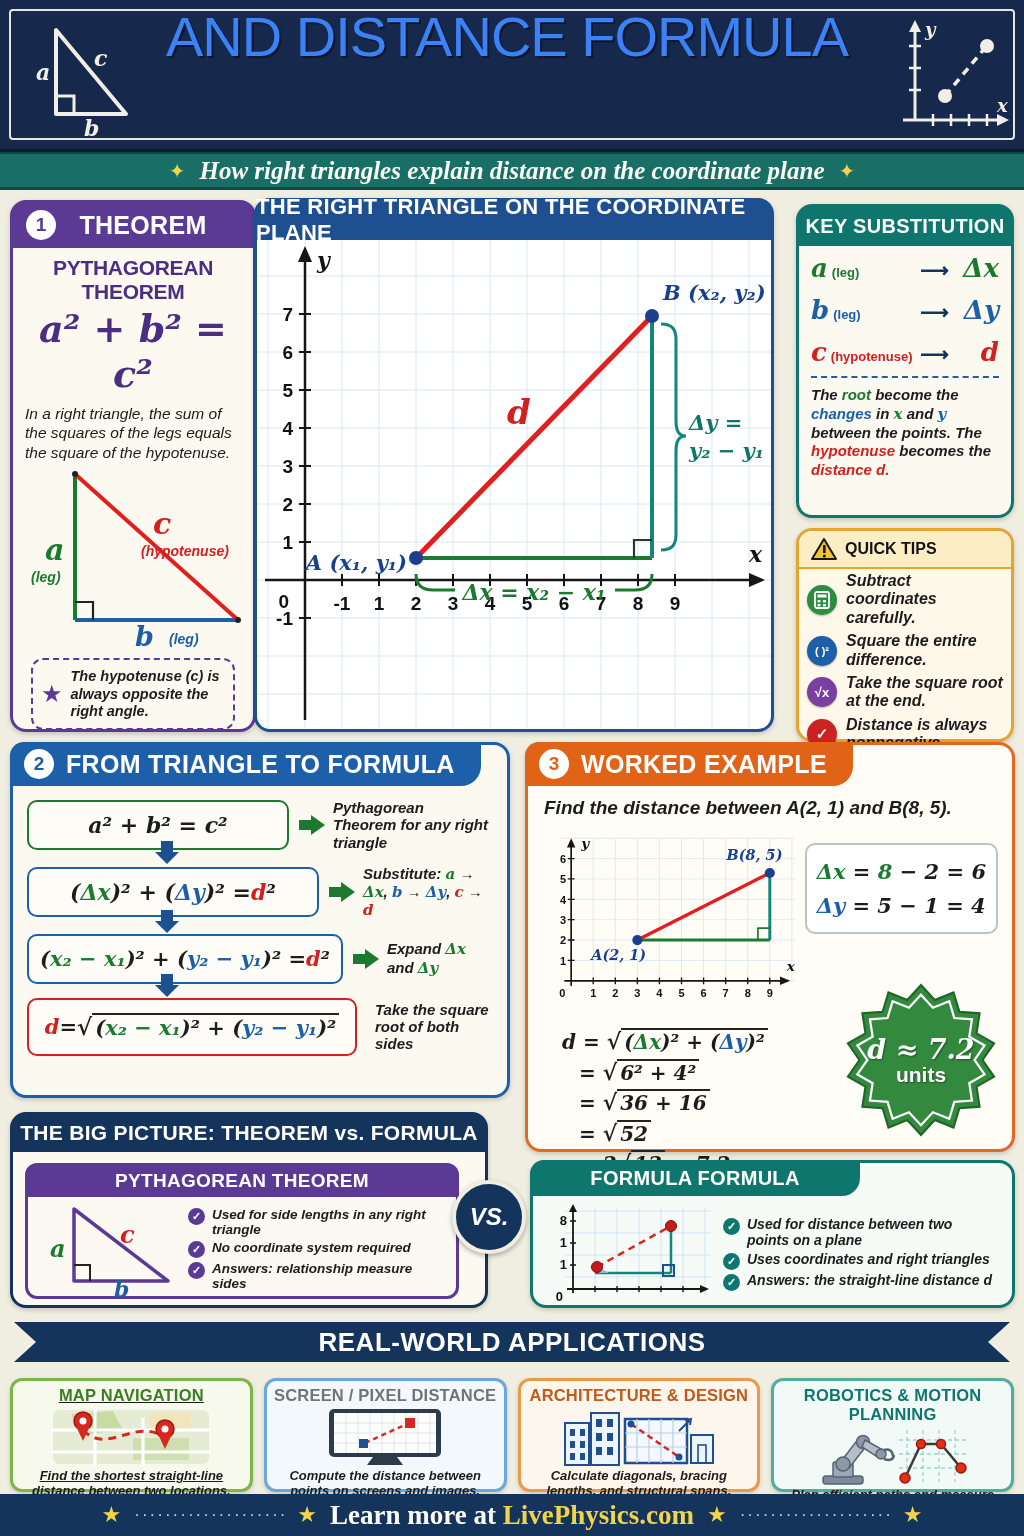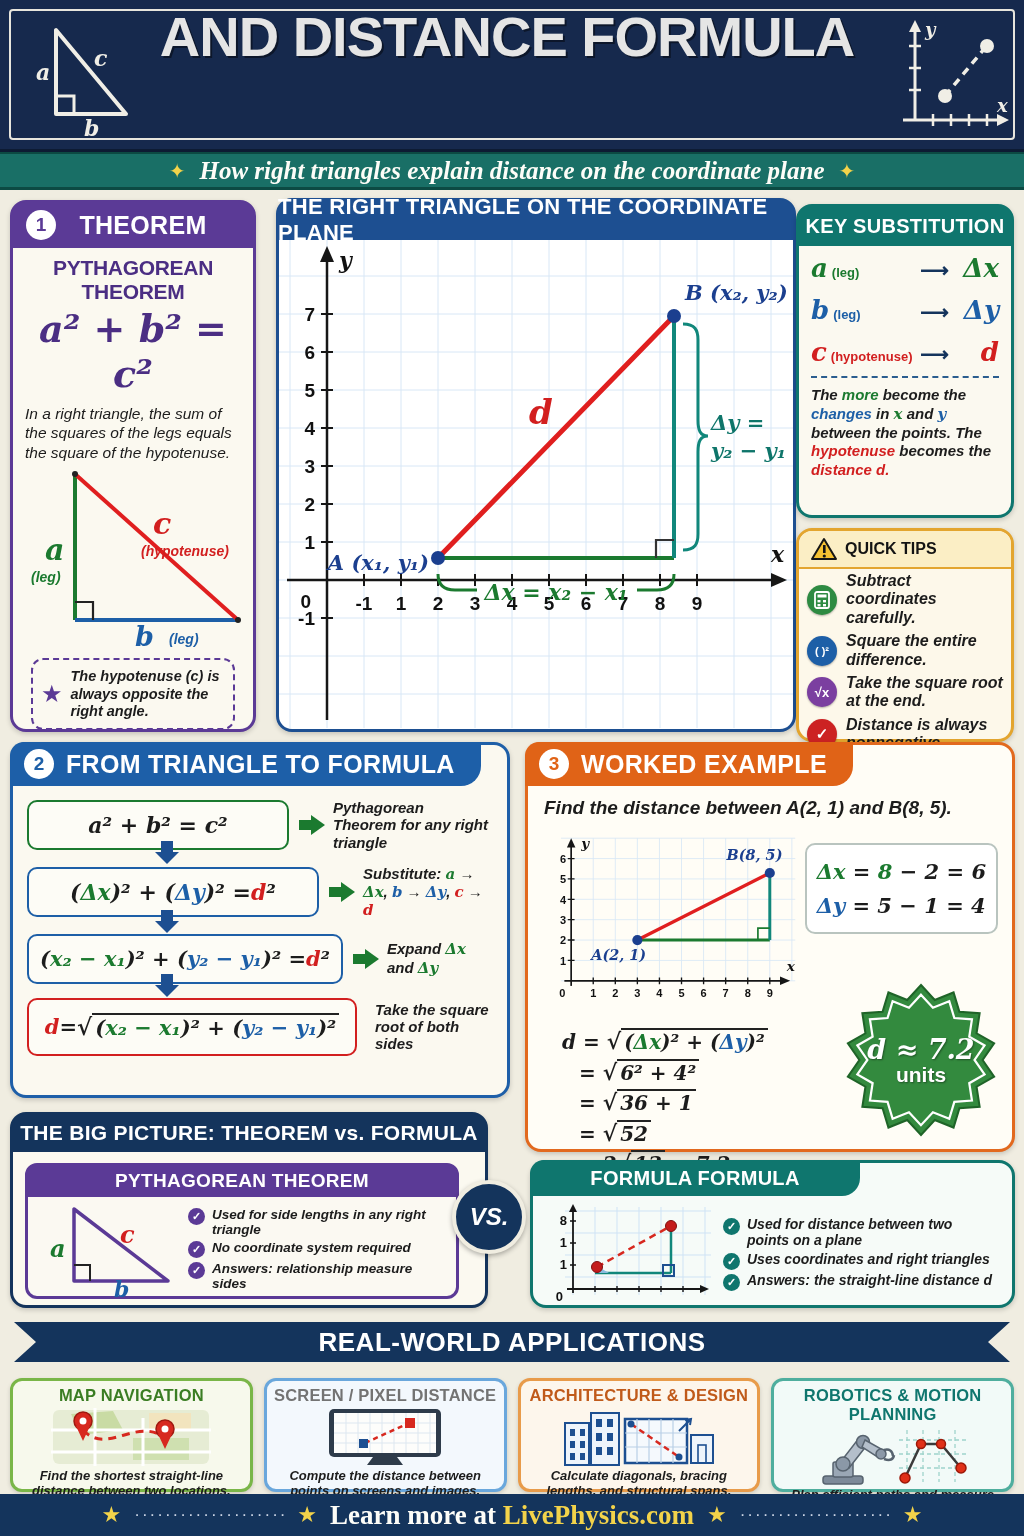--- a/index.html
+++ b/index.html
@@ -8,21 +8,21 @@
   .mt{font-family:"DejaVu Serif",serif;font-style:italic;}
   .g{color:#1b7a2f;} .bl{color:#1d5fa7;} .rd{color:#d21f1f;} .pp{color:#5b3a96;}
 
   
   #header{position:absolute;left:0;top:0;width:1024px;height:152px;background:#16294d;
           border-bottom:3px solid #0d1b33;box-sizing:border-box;}
   #header .inner-frame{position:absolute;inset:9px;border:2px solid #e7e5dd;border-radius:4px;}
   #title-block{position:absolute;left:130px;right:140px;top:8px;text-align:center;}
   #title1{font-size:45px;font-weight:800;letter-spacing:-1px;color:#f3f1ea;line-height:1.1;
           text-shadow:2px 2px 0 rgba(0,0,0,.4);}
-  #title2{font-size:56px;font-weight:700;letter-spacing:-1px;color:#e5e5e5;line-height:1.05;
+  #title2{font-size:56px;font-weight:400;letter-spacing:-1px;color:#3b82f6;line-height:1.05;
           text-shadow:2px 2px 0 rgba(0,0,0,.45);}
   #subtitle{position:absolute;left:0;top:152px;width:1024px;height:38px;background:#196f66;
             border-top:2px solid #0c4a43;border-bottom:3px solid #0c4a43;box-sizing:border-box;
             display:flex;align-items:center;justify-content:center;gap:14px;}
   #subtitle .sub-text{font-family:"Liberation Serif",serif;font-style:italic;font-weight:700;
             font-size:25px;color:#fdfdf8;}
   #subtitle .star{color:#f3d34a;font-size:20px;}
 
   
   .card{position:absolute;background:#fbf9f0;border-radius:16px;box-sizing:border-box;
@@ -39,21 +39,21 @@
   #theorem-body{padding:8px 10px 0;text-align:center;}
   #theorem-heading{font-size:21px;font-weight:800;color:#4b2e83;letter-spacing:-.3px;}
   #theorem-formula{font-size:38px;font-weight:700;color:#4b2e83;margin-top:2px;}
   #theorem-desc{font-style:italic;font-size:15.5px;line-height:1.25;text-align:left;margin:8px 2px 0;}
   #theorem-note{margin:6px 8px;border:2px dashed #5b3a96;border-radius:12px;padding:8px 8px;
         display:flex;gap:8px;align-items:center;text-align:left;}
   #theorem-note .star{color:#5b3a96;font-size:24px;line-height:1;}
   #theorem-note .txt{font-style:italic;font-size:14.5px;font-weight:600;line-height:1.2;}
 
   
-  #plane-card{left:276px;top:198px;width:520px;height:534px;border:3px solid #1d4f91;background:#fff;}
+  #plane-card{left:254px;top:198px;width:520px;height:534px;border:3px solid #1d4f91;background:#fff;}
   #plane-head{background:#1d4f91;margin:-1px -1px 0;border-radius:12px 12px 0 0;height:40px;
         display:flex;align-items:center;justify-content:center;}
   #plane-head .head-title{font-size:22px;}
   #plane-card svg{display:block;}
 
   svg text{font-family:"Liberation Sans",sans-serif;}
   .stx{font-size:19px;font-weight:700;fill:#111;}
   .stx-s{font-size:13px;font-weight:700;fill:#111;}
   .smt{font-family:"DejaVu Serif",serif;font-style:italic;font-weight:700;}
 
@@ -148,21 +148,21 @@
   #ribbon{position:absolute;left:14px;top:1322px;width:996px;height:40px;background:#14345c;
         clip-path:polygon(0 0,100% 0,calc(100% - 22px) 50%,100% 100%,0 100%,22px 50%);
         display:flex;align-items:center;justify-content:center;}
   #ribbon .head-title{font-size:26px;letter-spacing:.5px;}
   #apps-row{position:absolute;left:10px;top:1378px;width:1004px;display:flex;gap:11px;}
   .app-card{flex:1 1 0;height:114px;border-radius:12px;border:3px solid;box-sizing:border-box;
         text-align:center;padding:5px 7px 0;box-shadow:0 2px 4px rgba(0,0,0,.15);}
   .app-title{font-size:16.5px;font-weight:800;letter-spacing:.2px;}
   .app-illo{height:62px;display:flex;align-items:center;justify-content:center;margin-top:1px;}
   .app-cap{font-style:italic;font-weight:600;font-size:13px;line-height:1.18;}
-  #app1{border-color:#7ab648;background:#f7f9ec;} #app1 .app-title{color:#3a7d23;}
+  #app1{border-color:#7ab648;background:#f7f9ec;text-decoration:underline;} #app1 .app-title{color:#3a7d23;}
   #app2{border-color:#6aa7dc;background:#f3f8fd;} #app2 .app-title{color:#737373;}
   #app3{border-color:#e89b4a;background:#fdf6ec;} #app3 .app-title{color:#c05a1a;}
   #app4{border-color:#4fae9e;background:#f2faf8;} #app4 .app-title{color:#0f766e;}
 
   
   #footer{position:absolute;left:0;top:1494px;width:1024px;height:42px;background:#14345c;
         display:flex;align-items:center;justify-content:center;gap:13px;}
   #footer .star{color:#f3d34a;font-size:22px;}
   #footer .dots{color:#cdd6e6;font-size:17px;letter-spacing:2px;overflow:hidden;white-space:nowrap;width:150px;}
   #footer .msg{font-family:"Liberation Serif",serif;font-weight:700;font-size:27px;color:#fdfdf8;}
@@ -303,21 +303,21 @@
       <span class="ks-arrow">⟶</span>
       <span class="ks-res mt bl">Δy</span>
     </div>
     <div class="ks-row">
       <span class="ks-var mt rd">c</span>
       <span class="ks-note rd">(hypotenuse)</span>
       <span class="ks-arrow">⟶</span>
       <span class="ks-res mt rd">d</span>
     </div>
     <div id="ks-divider"></div>
-    <div id="ks-note"><span>The </span><span class="g">more</span><span> become the </span><span class="bl">changes</span><span> in </span><span class="g mt">x</span><span> and </span><span class="bl mt">y</span><span> between the points. The </span><span class="rd">hypotenuse</span><span> becomes the </span><span class="rd">distance d.</span></div>
+    <div id="ks-note"><span>The </span><span class="g">root</span><span> become the </span><span class="bl">changes</span><span> in </span><span class="g mt">x</span><span> and </span><span class="bl mt">y</span><span> between the points. The </span><span class="rd">hypotenuse</span><span> becomes the </span><span class="rd">distance d.</span></div>
   </div>
 
   <div id="tips-card" class="card">
     <div id="tips-head">
       <svg width="26" height="24" viewBox="0 0 26 24">
         <polygon points="13,2 25,22 1,22" fill="#f6c233" stroke="#161616" stroke-width="2" stroke-linejoin="round"></polygon>
         <rect x="12" y="8" width="2.6" height="8" fill="#161616"></rect>
           <circle cx="13.3" cy="19" r="1.6" fill="#161616"></circle>
       </svg>
       <span class="t">QUICK TIPS</span>
@@ -446,21 +446,21 @@
           <text x="248" y="28" class="smt" font-size="17" fill="#1b3f8f" text-anchor="middle">B(8, 5)</text>
         </svg>
         <div id="delta-box">
           <div class="delta-line mt"><span class="g">Δx</span><span> = </span><span class="g">8</span><span> − 2 = 6</span></div>
           <div class="delta-line mt"><span class="bl">Δy</span><span> = 5 − 1 = 4</span></div>
         </div>
       </div>
       <div id="calc" class="mt">
         <div class="calc-line"><span>d = </span><span class="sq">√</span><span class="rad-bar"><span>(</span><span class="g">Δx</span><span>)² + (</span><span class="bl">Δy</span><span>)²</span></span></div>
         <div class="calc-line calc-ind"><span>= </span><span class="sq">√</span><span class="rad-bar">6² + 4²</span></div>
-        <div class="calc-line calc-ind"><span>= </span><span class="sq">√</span><span class="rad-bar">36 + 1</span></div>
+        <div class="calc-line calc-ind"><span>= </span><span class="sq">√</span><span class="rad-bar">36 + 16</span></div>
         <div class="calc-line calc-ind"><span>= </span><span class="sq">√</span><span class="rad-bar">52</span></div>
         <div class="calc-line calc-ind"><span>= 2</span><span class="sq">√</span><span class="rad-bar">13</span><span> ≈ 7.2</span></div>
       </div>
     </div>
     <div id="starburst">
       <svg width="154" height="154" viewBox="0 0 150 150">
         <polygon points="75,2 88.4,16.5 106.7,9.2 112.4,28.1 132.1,29.5 129.1,49 146.2,58.8 135,75 146.2,91.2 129.1,101 132.1,120.5 112.4,121.9 106.7,140.8 88.4,133.5 75,148 61.6,133.5 43.3,140.8 37.6,121.9 17.9,120.5 20.9,101 3.8,91.2 15,75 3.8,58.8 20.9,49 17.9,29.5 37.6,28.1 43.3,9.2 61.6,16.5" fill="#338a3e" stroke="#1f6428" stroke-width="2"></polygon>
         <polygon points="75,2 88.4,16.5 106.7,9.2 112.4,28.1 132.1,29.5 129.1,49 146.2,58.8 135,75 146.2,91.2 129.1,101 132.1,120.5 112.4,121.9 106.7,140.8 88.4,133.5 75,148 61.6,133.5 43.3,140.8 37.6,121.9 17.9,120.5 20.9,101 3.8,91.2 15,75 3.8,58.8 20.9,49 17.9,29.5 37.6,28.1 43.3,9.2 61.6,16.5" fill="none" stroke="#ffffff" stroke-width="2.5" transform="translate(9.7,9.7) scale(0.87)"></polygon>
       </svg>
       <div class="btxt">

